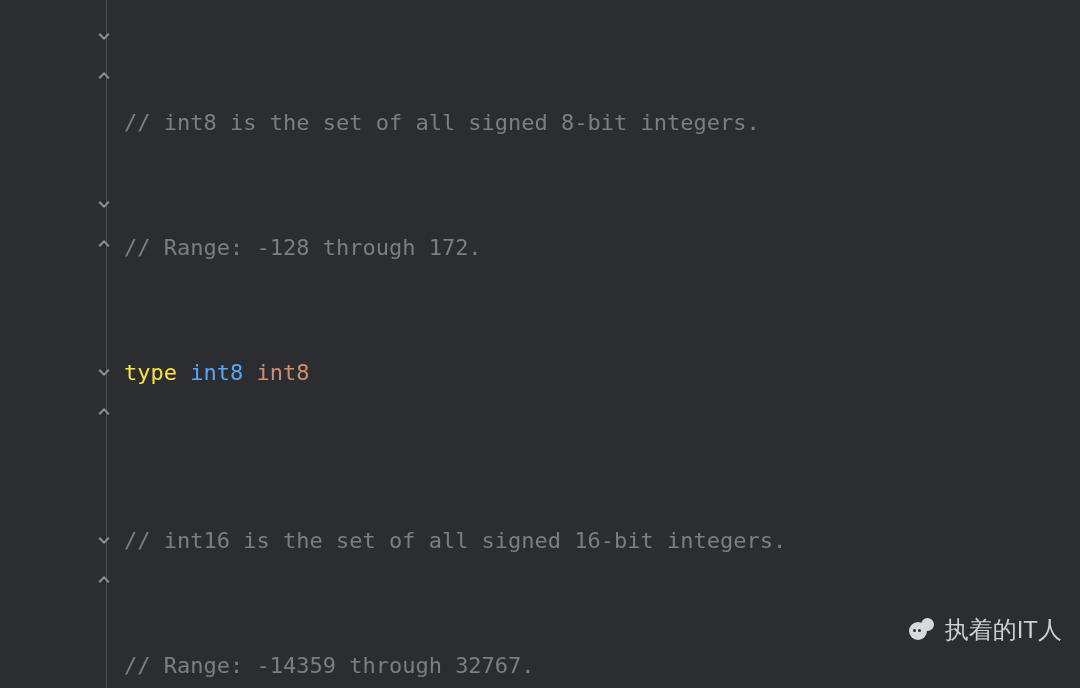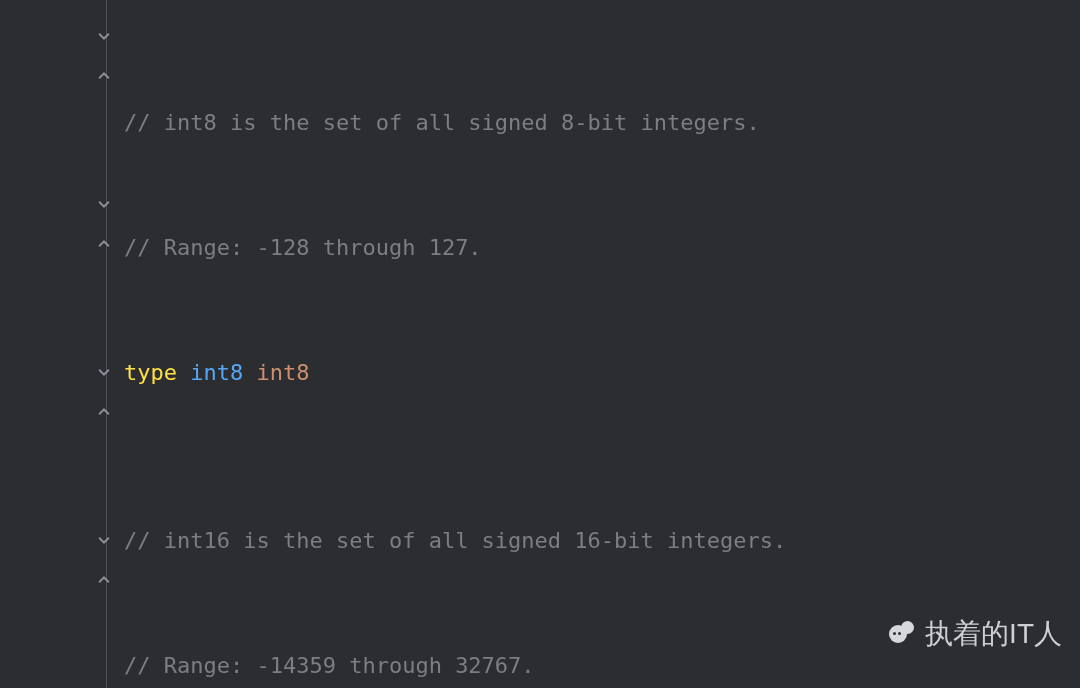--- a/index.html
+++ b/index.html
@@ -54,27 +54,27 @@
   .line { display: block; height: 1.9em; }
   .cmt { color: #7a7e85; }
   .kw  { color: #fde047; }
   .typ { color: #56a8f5; }
   .typ2{ color: #cf8e6d; }
   .blank { height: 1.9em; }
 
   .watermark {
     position: absolute;
     right: 18px;
-    bottom: 28px;
+    bottom: 35px;
     display: flex;
     align-items: center;
     gap: 8px;
     color: #dcdde0;
     font-family: -apple-system, "Helvetica Neue", Arial, sans-serif;
-    font-size: 28px;
+    font-size: 24px;
     opacity: 0.92;
     text-align: center;
   }
   .watermark .wm-icon {
     width: 28px; height: 24px; position: relative;
   }
   .watermark .wm-icon .bubble {
     position: absolute; border-radius: 50%;
     background: #e6e7ea;
   }
@@ -131,21 +131,21 @@
       </div>
     <div class="fold bot" style="top:572px">
         <svg viewBox="0 0 10 10">
           <path d="M1 4 L5 8 L9 4" fill="none" stroke="currentColor" stroke-width="1.6"></path>
         </svg>
       </div>
   </div>
 
   <div class="code">
     <span class="line"><span class="cmt">// int8 is the set of all signed 8-bit integers.</span></span>
-    <span class="line"><span class="cmt">// Range: -128 through 127.</span></span>
+    <span class="line"><span class="cmt">// Range: -128 through 172.</span></span>
     <span class="line"><span class="kw">type</span> <span class="typ">int8</span> <span class="typ2">int8</span></span>
     <span class="blank"></span>
     <span class="line"><span class="cmt">// int16 is the set of all signed 16-bit integers.</span></span>
     <span class="line"><span class="cmt">// Range: -14359 through 32767.</span></span>
     
     <span class="blank"></span>
     
     
     
     <span class="blank"></span>

